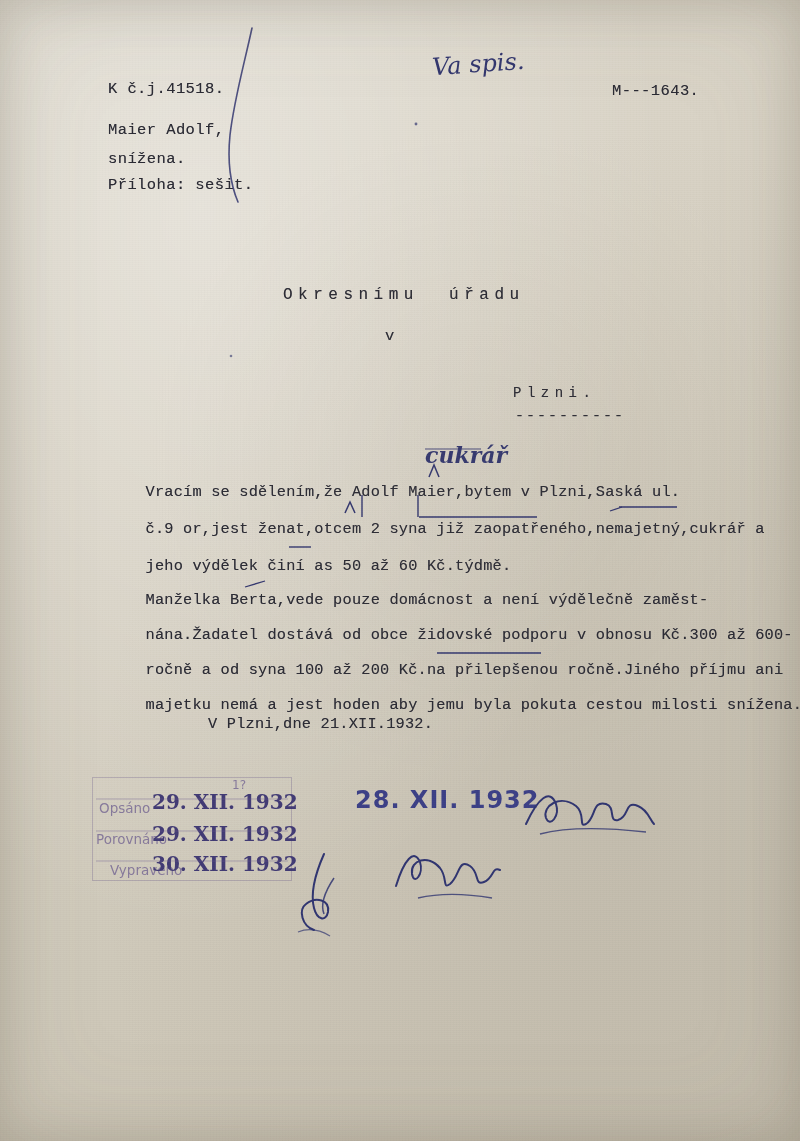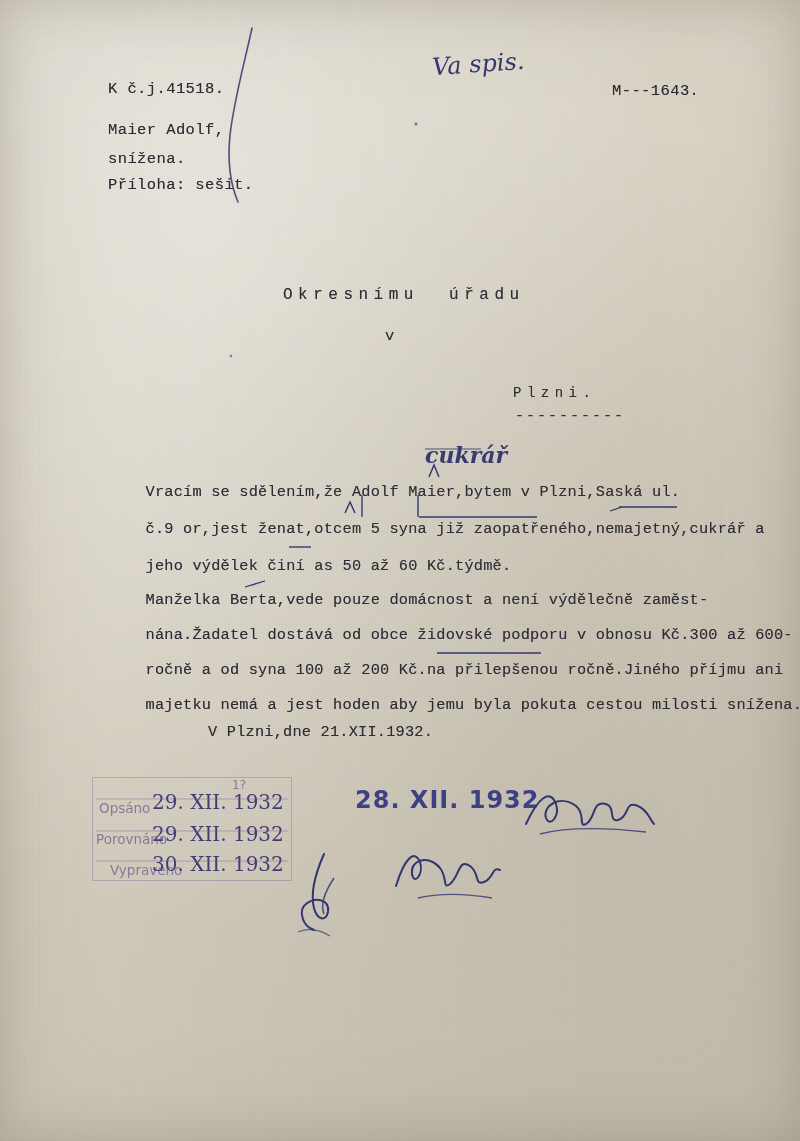--- a/index.html
+++ b/index.html
@@ -74,21 +74,21 @@
   .stamp-box {
     position: absolute;
     border: 1px solid rgba(110,95,140,0.55);
     opacity: 0.6;
   }
   .date-hand {
     position: absolute;
     font-family: "DejaVu Serif", serif;
     color: #413a74;
     white-space: pre;
-    font-weight: 400;
+    font-weight: 700;
   }
   .blue-date {
     position: absolute;
     font-family: "DejaVu Sans", sans-serif;
     color: #3b3f86;
     white-space: pre;
     letter-spacing: 1px;
   }
   svg.ink { position: absolute; overflow: visible; pointer-events: none; }
 </style>
@@ -126,21 +126,21 @@
 
   <div class="typed spaced" style="left:513px; top:385px; font-size:14px;">Plzni.</div>
 
   <div class="typed dashes" style="left:515px; top:408px;">----------</div>
 
   <div class="typed body-line" style="left:108px; top:465px;">
     <span style="letter-spacing:0.2px;">Vracím se sdělením,že Adolf Maier,bytem v Plzni,Saská ul.</span>
   </div>
 
   <div class="typed body-line" style="left:108px; top:502px;">
-    <span>č.9 or,jest ženat,otcem 5 syna již zaopatřeného,nemajetný,cukrář a</span>
+    <span>č.9 or,jest ženat,otcem 2 syna již zaopatřeného,nemajetný,cukrář a</span>
   </div>
 
   <div class="typed body-line" style="left:108px; top:539px;">
     <span>jeho výdělek činí as 50 až 60 Kč.týdmě.</span>
   </div>
 
   <div class="hand hand-ink" style="left:425px; top:442px; font-size:22px;font-weight:bold;">cukrář</div>
 
   <svg class="ink" style="left:405px; top:455px;" width="420" height="110" viewBox="0 0 420 110">
 
@@ -178,21 +178,21 @@
     <span>majetku nemá a jest hoden aby jemu byla pokuta cestou milosti snížena.</span>
   </div>
 
   <svg class="ink" style="left:108px; top:573px;" width="640" height="90" viewBox="0 0 640 90">
 
     <path d="M137 14 l20 -6" stroke="#31356e" stroke-width="1.3" fill="none"></path>
 
     <path d="M329 80 l104 0" stroke="#31356e" stroke-width="1.4" fill="none"></path>
   </svg>
 
-  <div class="typed body-line" style="left:208px; top:715px;margin-top:8px;">V Plzni,dne 21.XII.1932.</div>
+  <div class="typed body-line" style="left:208px; top:715px;">V Plzni,dne 21.XII.1932.</div>
 
   <div class="stamp-box" style="left:92px; top:777px; width:198px; height:102px;"></div>
 
   <div class="stamp-purple" style="left:232px; top:778px; font-size:12px;">1?</div>
 
   <div class="stamp-purple" style="left:99px; top:800px; font-size:13.5px;">Opsáno</div>
   <div class="date-hand" style="left:152px; top:790px; font-size:20px;">29. XII. 1932</div>
 
   <div class="stamp-purple" style="left:96px; top:831px; font-size:13.5px;">Porovnáno</div>
   <div class="date-hand" style="left:152px; top:822px; font-size:20px;">29. XII. 1932</div>

